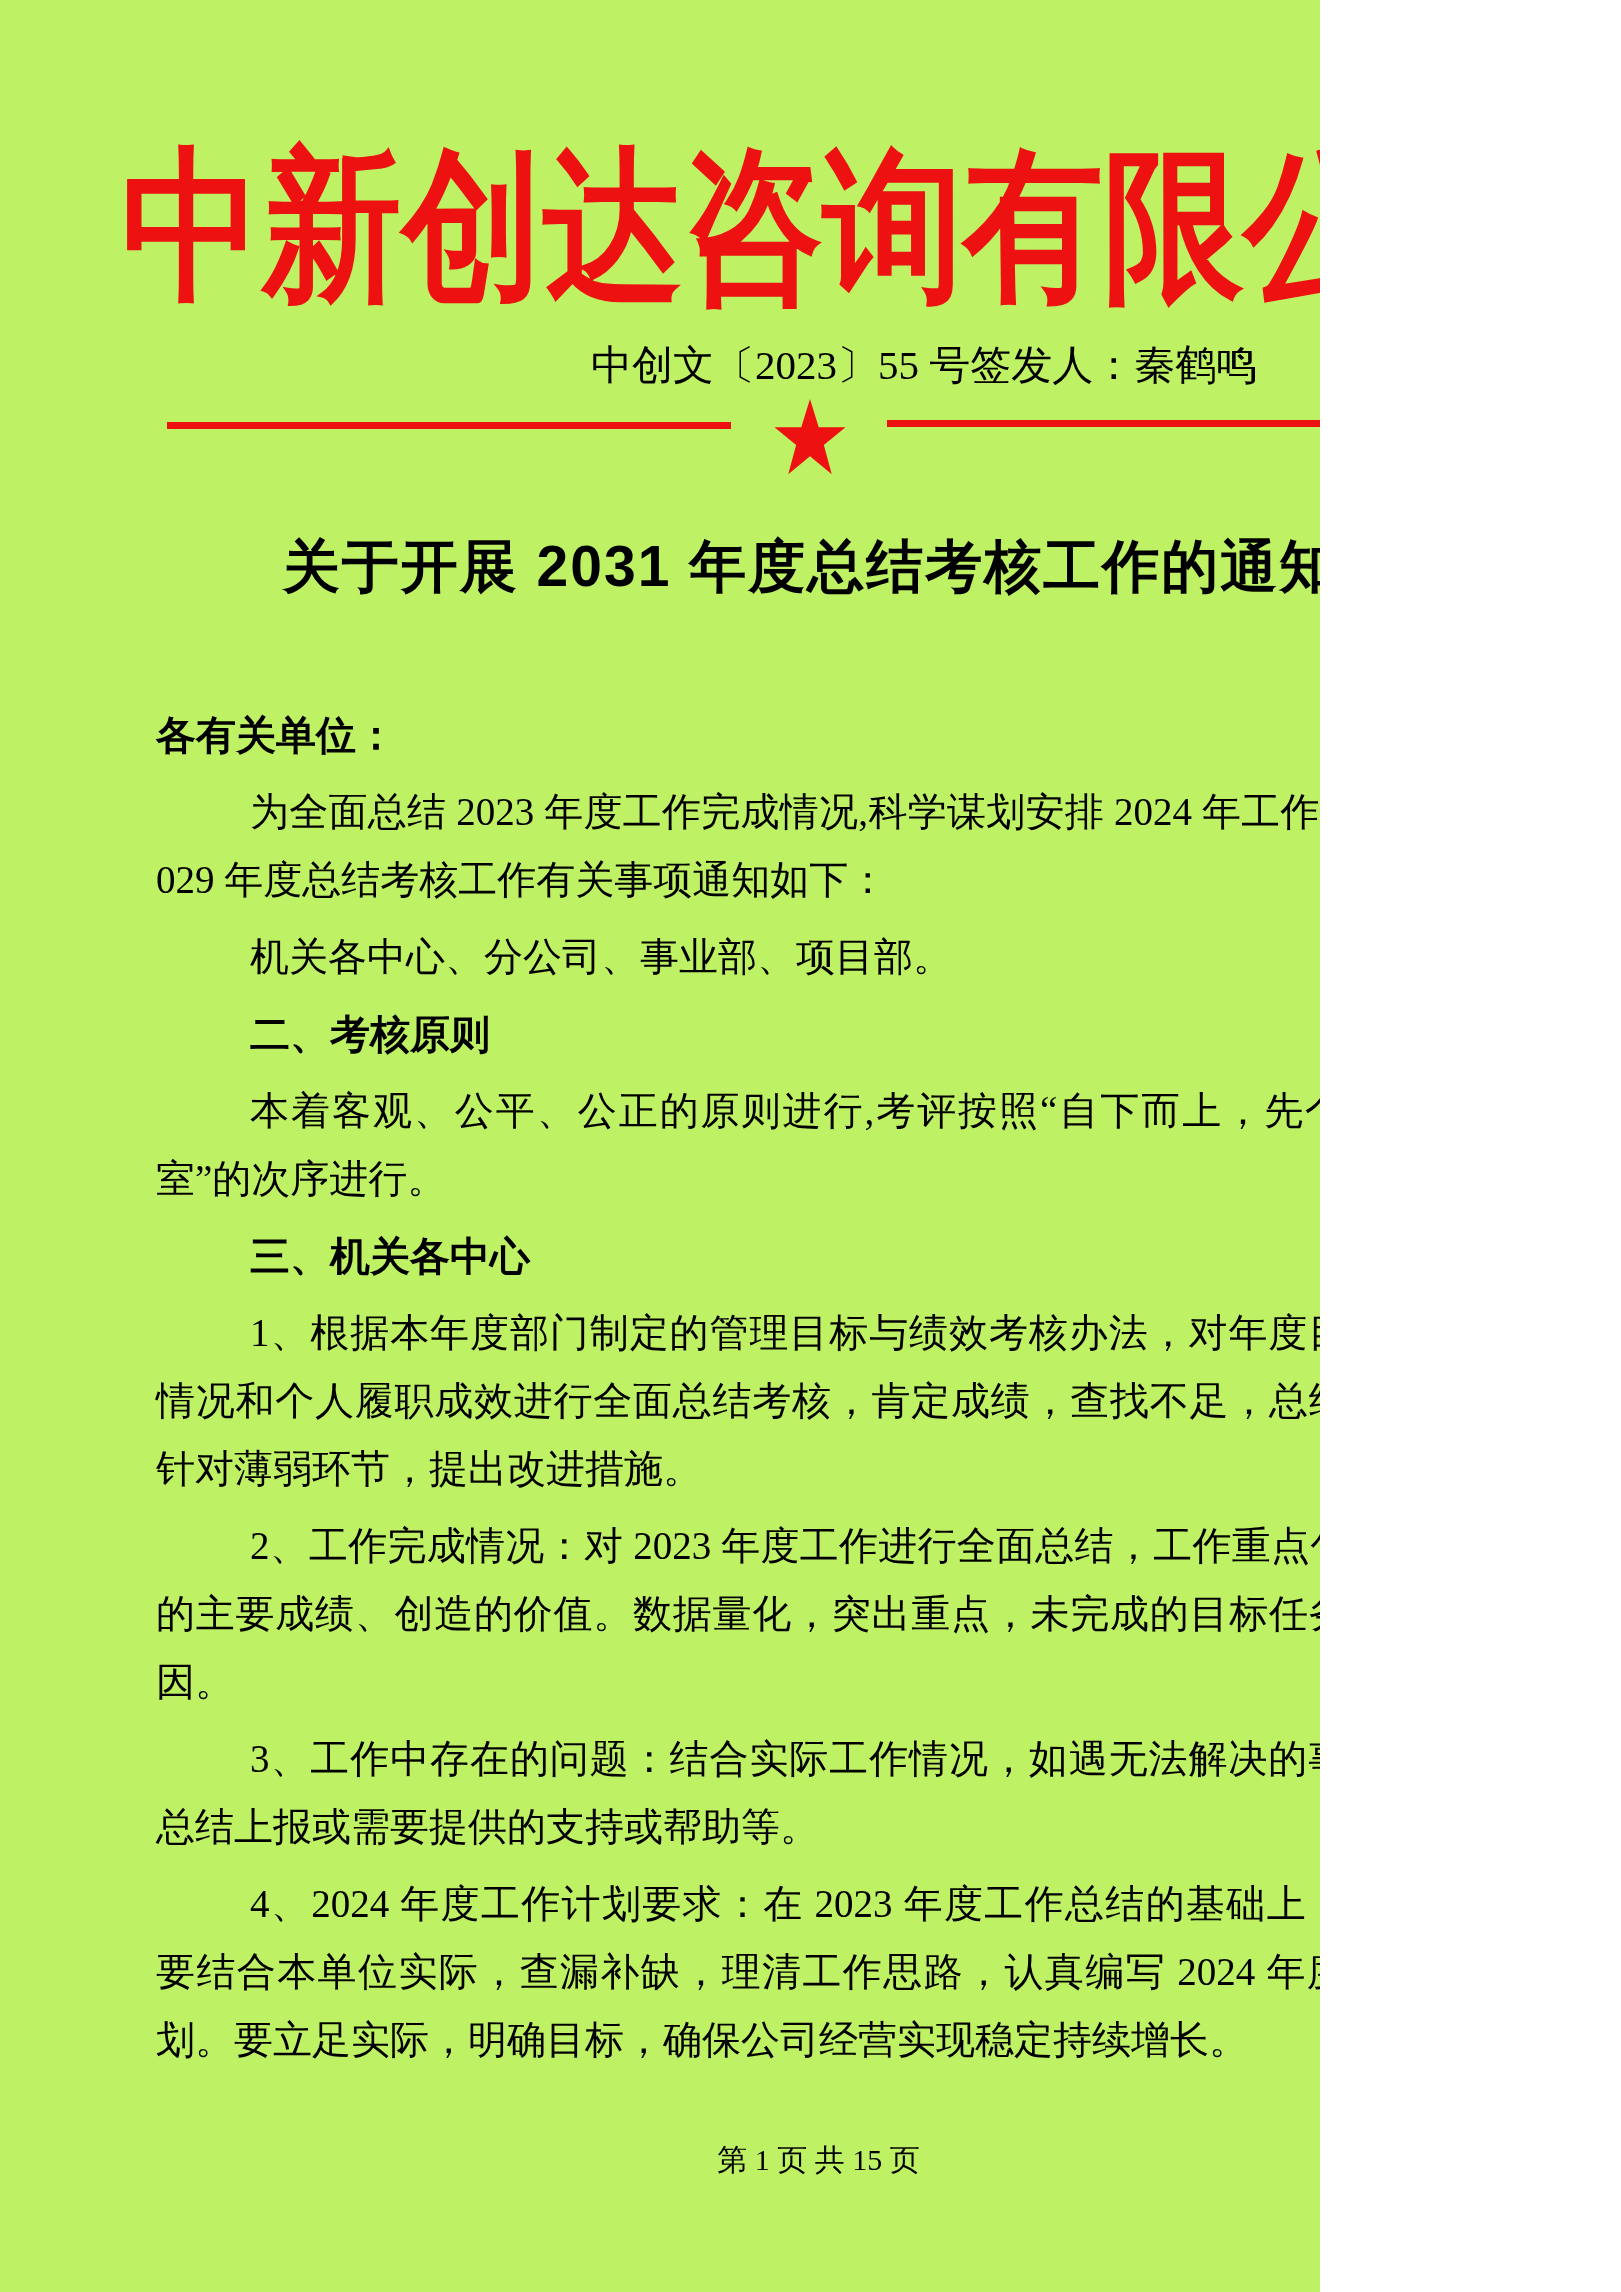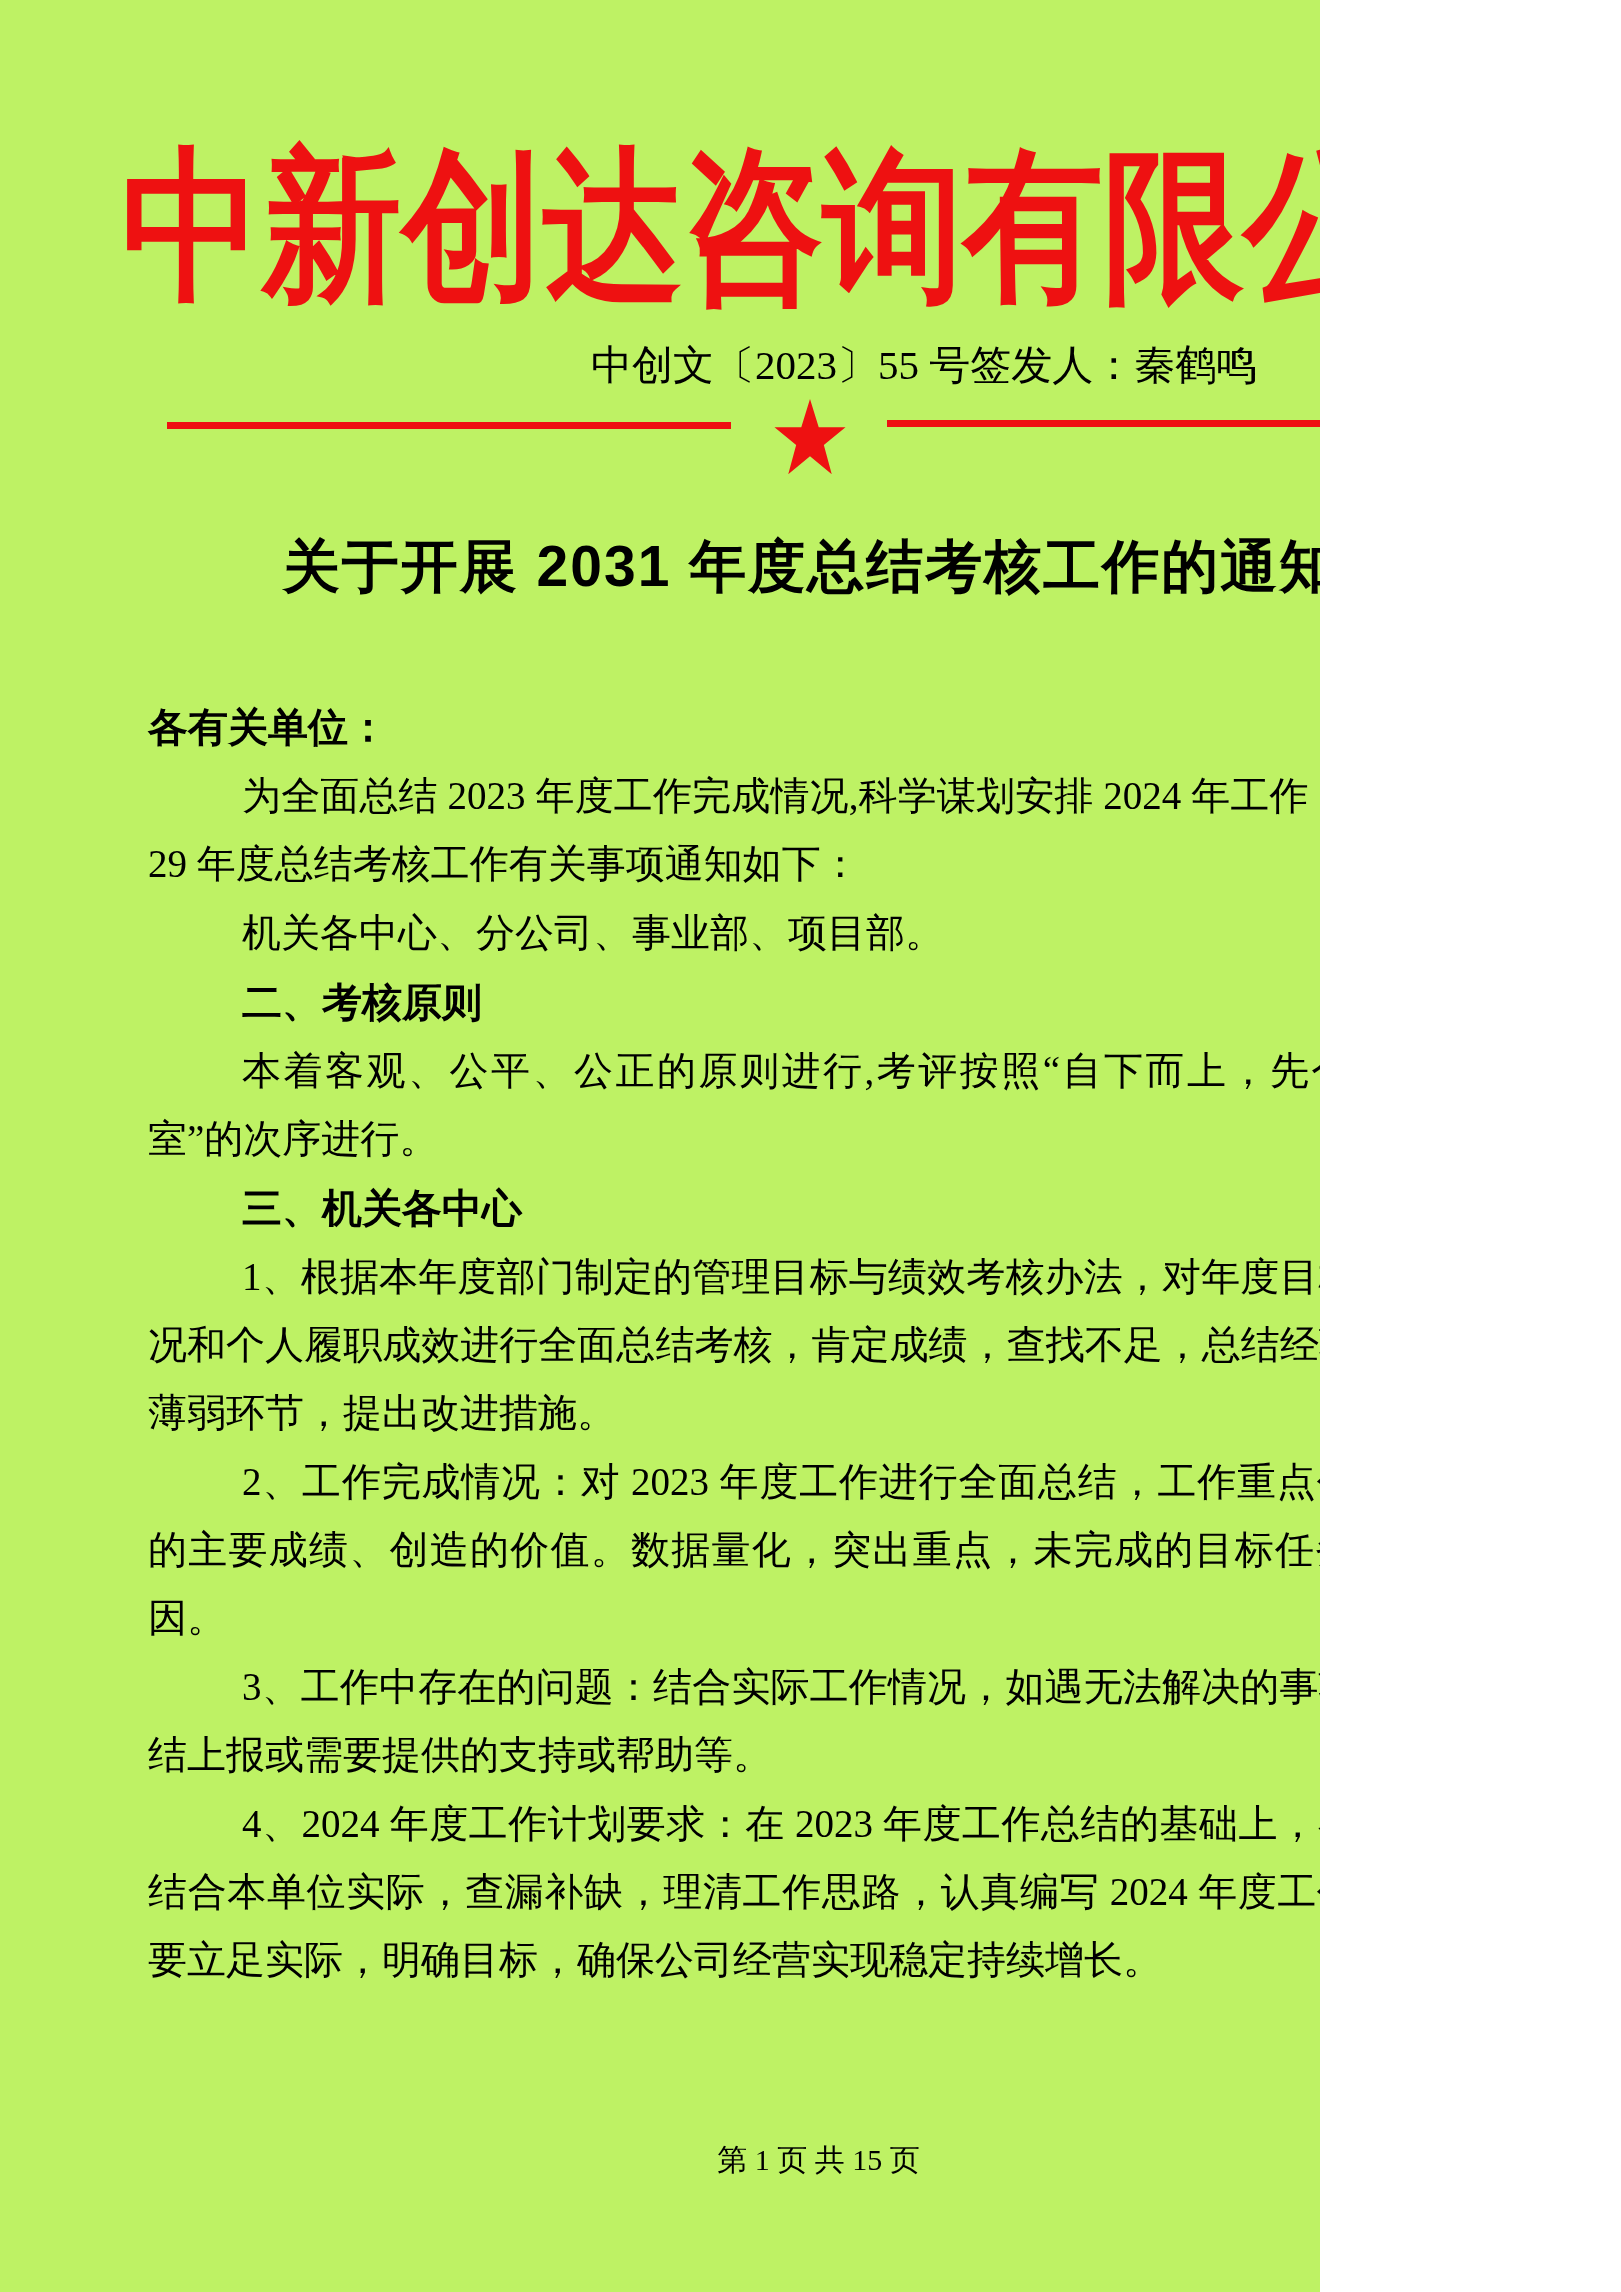--- a/index.html
+++ b/index.html
@@ -82,21 +82,21 @@
   .doc-body {
     position: absolute;
     top: 692px;
     left: 147px;
     width: 1329px;
     font-size: 39px;
     line-height: 68px;
     text-align: justify;
     word-break: break-all;
   }
-  .doc-body p { margin: 1px; }
+  .doc-body p { margin: 9px; }
   .salutation {
     font-family: "Liberation Sans", sans-serif;
     font-weight: bold;
     font-size: 40px;
   }
   .para { font-family: "Liberation Serif", serif; }
   .indent { text-indent: 94px; }
   .sec {
     font-family: "Liberation Sans", sans-serif;
     font-weight: bold;

